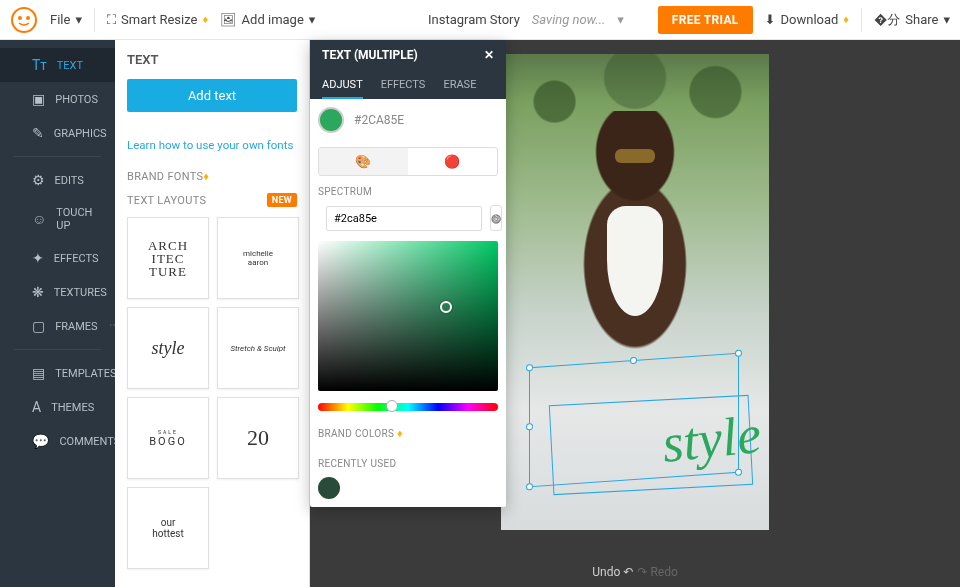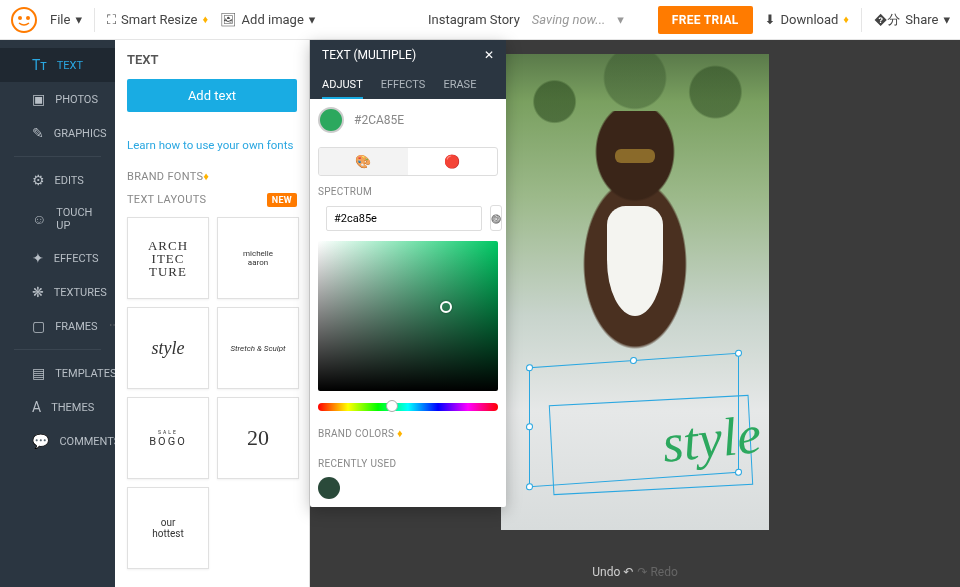--- a/index.html
+++ b/index.html
@@ -19,21 +19,21 @@
 .sidebar-item { display: flex; align-items: center; gap: 10px; padding: 9px 32px; cursor: pointer; }
 .sidebar-item.active { background: #1f2831; color: #2aa7e1; }
 .sidebar-sep { height: 1px; background: #3a4550; margin: 6px 14px; }
 .sidebar-icon { width: 18px; display: flex; justify-content: center; font-size: 14px; }
 .dots { position: absolute; left: 109px; top: 320px; color: #777; font-size: 10px; writing-mode: vertical-rl; }
 
 .panel { width: 195px; background: #fff; padding: 12px 12px; border-right: 1px solid #ddd; position: relative; }
 .panel-title { font-size: 13px; font-weight: 600; color: #555; margin-bottom: 12px; }
 .add-text-btn { width: 100%; background: #19ace3; color: #fff; border: none; padding: 9px; font-size: 13px; border-radius: 2px; }
 .learn-link { color: #2aa7e1; font-size: 11.5px; display: block; margin: 26px 0 18px; }
-.section-label { font-size: 11px; color: #888; letter-spacing: 0.3px; margin-bottom: 10px; display: flex; align-items: flex-start; }
+.section-label { font-size: 11px; color: #888; letter-spacing: 0.3px; margin-bottom: 10px; display: flex; align-items: center; }
 .new-badge { background: #ff7b00; color: #fff; font-size: 9px; padding: 2px 5px; border-radius: 2px; font-weight: 700; }
 .layouts { display: grid; grid-template-columns: 1fr 1fr; gap: 8px; }
 .layout-card { width: 82px; height: 82px; background: #fff; border: 1px solid #e0e0e0; box-shadow: 0 1px 2px rgba(0,0,0,0.06); display: flex; align-items: center; justify-content: center; font-size: 9px; color: #333; padding: 6px; text-align: center; overflow: hidden; }
 .arch { font-family: "Times New Roman", serif; font-size: 13px; line-height: 1; letter-spacing: 1px; }
 .style-script { font-family: "Brush Script MT", cursive; font-size: 18px; font-style: italic; }
 .bogo { font-family: "Times New Roman", serif; font-size: 11px; letter-spacing: 2px; }
 .hottest { font-size: 10px; }
 
 .canvas { flex: 1; background: #3b3b3b; display: flex; flex-direction: column; align-items: center; position: relative; }
 .canvas-inner { margin-top: 14px; width: 268px; height: 476px; background: linear-gradient(180deg,#5a7a4a 0%, #7aa060 10%, #9cb98a 30%, #c8d4cc 55%, #e6e8e8 75%, #d8dcdc 100%); position: relative; overflow: hidden; }
@@ -47,21 +47,21 @@
 .swimsuit { position: absolute; left: 50%; top: 28%; transform: translateX(-50%); width: 56px; height: 110px; background: #f4f4f0; border-radius: 20px 20px 30px 30px / 20px 20px 60px 60px; }
 .sunglasses { position: absolute; left: 50%; top: 11%; transform: translateX(-50%); width: 40px; height: 14px; background: #8a6a2a; border-radius: 6px; }
 .sel-box { position: absolute; border: 1px solid #2aa7e1; }
 .handle { position: absolute; width: 7px; height: 7px; background: #fff; border: 1px solid #2aa7e1; border-radius: 50%; }
 .style-text { position: absolute; right: 8px; bottom: 60px; font-family: "Brush Script MT", cursive; font-size: 54px; color: #2ca85e; font-style: italic; transform: rotate(-6deg); }
 .undo-bar { position: absolute; bottom: 8px; left: 50%; transform: translateX(-50%); display: flex; gap: 4px; color: #cfcfcf; font-size: 12px; }
 .undo-bar .disabled { color: #666; }
 
 .popup { position: absolute; left: 310px; top: 40px; width: 196px; background: #fff; box-shadow: 0 4px 16px rgba(0,0,0,0.25); border-radius: 2px; z-index: 50; }
 .popup-header { background: #2b3641; color: #fff; padding: 8px 12px 0; }
-.popup-title { font-size: 12px; font-weight: 400; display: flex; justify-content: space-between; align-items: center; }
+.popup-title { font-size: 12px; font-weight: 700; display: flex; justify-content: space-between; align-items: center; }
 .popup-tabs { display: flex; gap: 18px; margin-top: 16px; font-size: 11px; }
 .popup-tab { padding-bottom: 6px; color: #aeb6bd; cursor: pointer; }
 .popup-tab.active { color: #fff; border-bottom: 2px solid #19ace3; }
 .popup-body { padding: 8px; font-size: 11px; color: #666; }
 .swatch-row { display: flex; align-items: center; gap: 10px; margin-bottom: 14px; }
 .swatch-lg { width: 26px; height: 26px; border-radius: 50%; background: #2ca85e; border: 2px solid #ccc; }
 .picker-tabs { display: flex; border: 1px solid #ddd; border-radius: 3px; overflow: hidden; margin-bottom: 10px; }
 .picker-tab { flex: 1; padding: 6px; text-align: center; font-size: 13px; }
 .picker-tab:first-child { background: #f3f3f3; }
 .label-sm { font-size: 10px; color: #888; letter-spacing: 0.3px; margin-bottom: 8px; }

